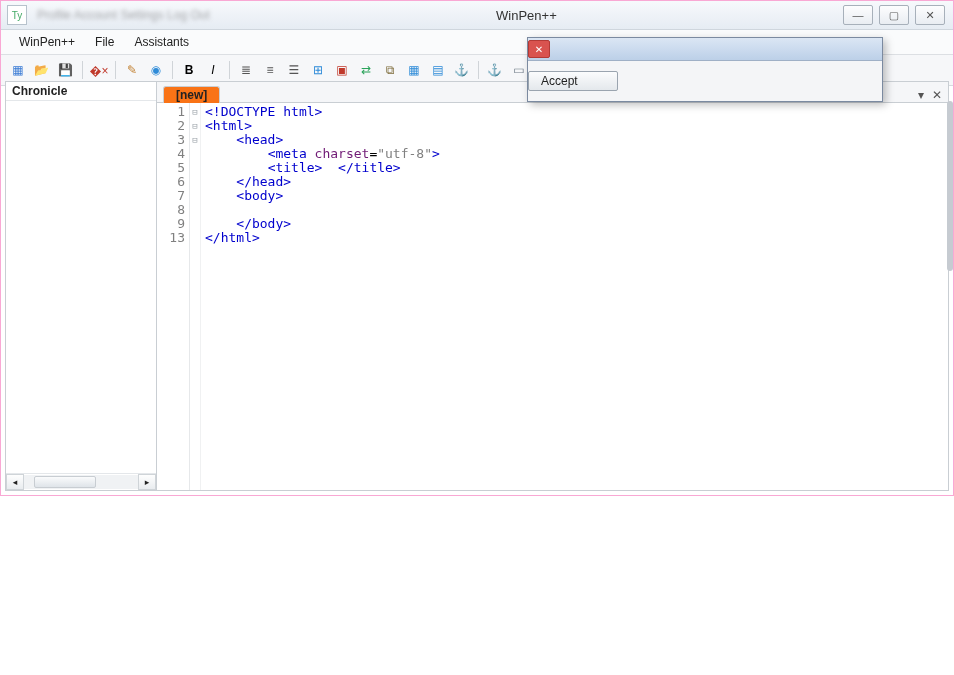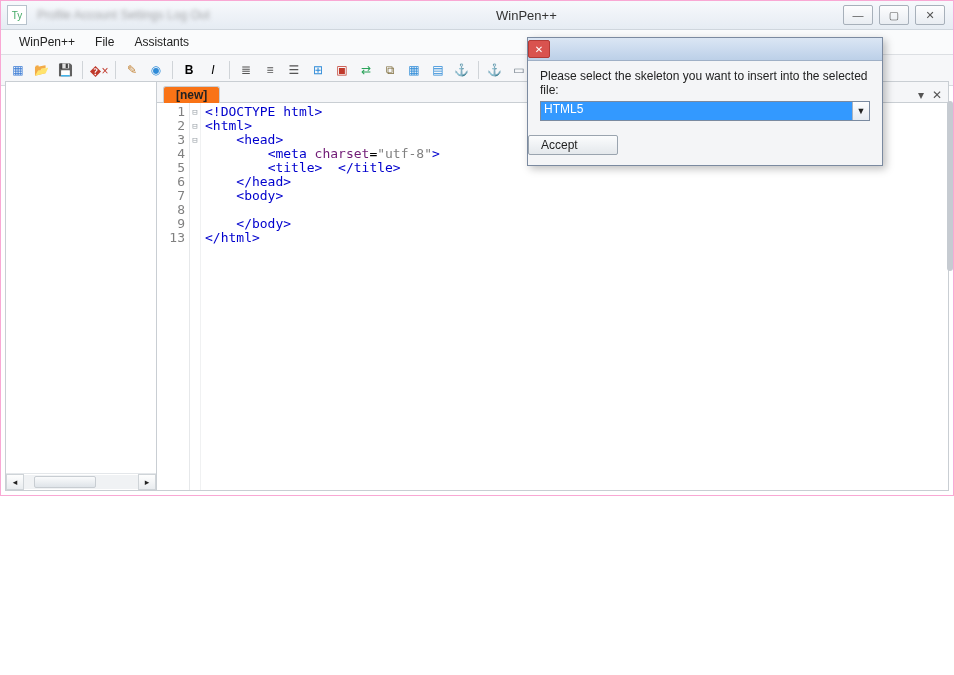--- a/index.html
+++ b/index.html
@@ -100,20 +100,21 @@
       <div class="tbtn" style="color: rgb(46, 139, 216);">▦</div>
       <div class="tbtn" style="color: rgb(46, 139, 216);">▤</div>
       <div class="tbtn" style="color: rgb(107, 119, 133);">⚓</div>
       <div class="tsep"></div>
       <div class="tbtn" style="color: rgb(169, 178, 187);">⚓</div>
       <div class="tbtn" style="color: rgb(107, 119, 133);">▭</div>
     </div>
 
   <div class="mainarea">
     <div class="sidebar">
+      <div class="sidebar-head">Chronicle</div>
       <div class="sidebar-body"></div>
       <div class="sidebar-scroll">
         <div class="sb-arrow">◂</div>
         <div class="sb-track">
           <div class="sb-thumb"></div>
         </div>
         <div class="sb-arrow">▸</div>
       </div>
     </div>
 
@@ -154,25 +155,18 @@
       </div>
     </div>
   </div>
 
   <div class="vstrip"></div>
 
   <div class="dialog">
     <div class="dlg-title">
       <div class="dlg-close">✕</div>
     </div>
-    <div class="dlg-body">
-      <div class="lbl">Please select the skeleton you want to insert into the selected file:</div>
-      <div class="combo">
-        <div class="val">HTML5</div>
-        <div class="arrow">▼</div>
-      </div>
-    </div>
     <div class="dlg-btns">
       <div class="dlg-btn">Accept</div>
     </div>
   </div>
 
 </div>
 
 </body></html>

